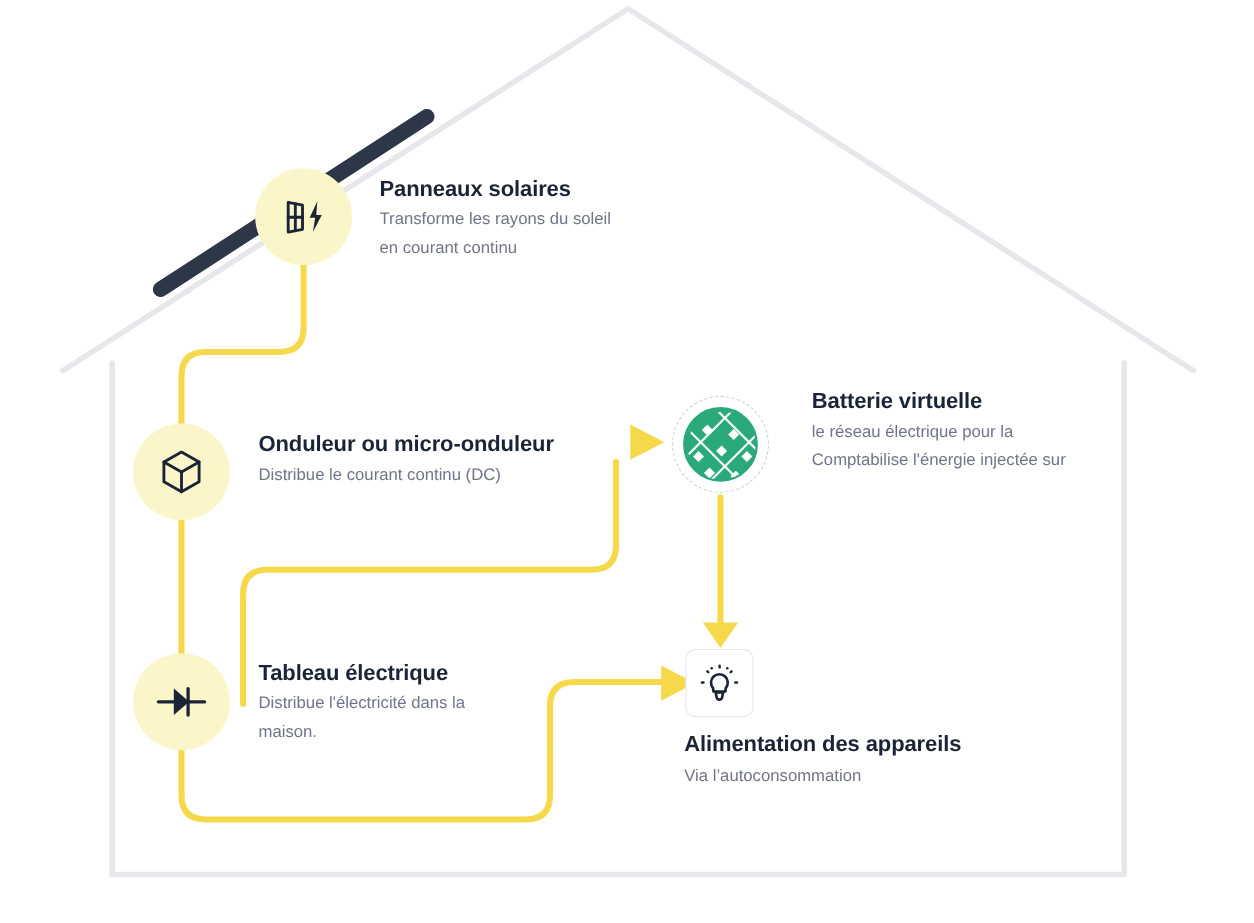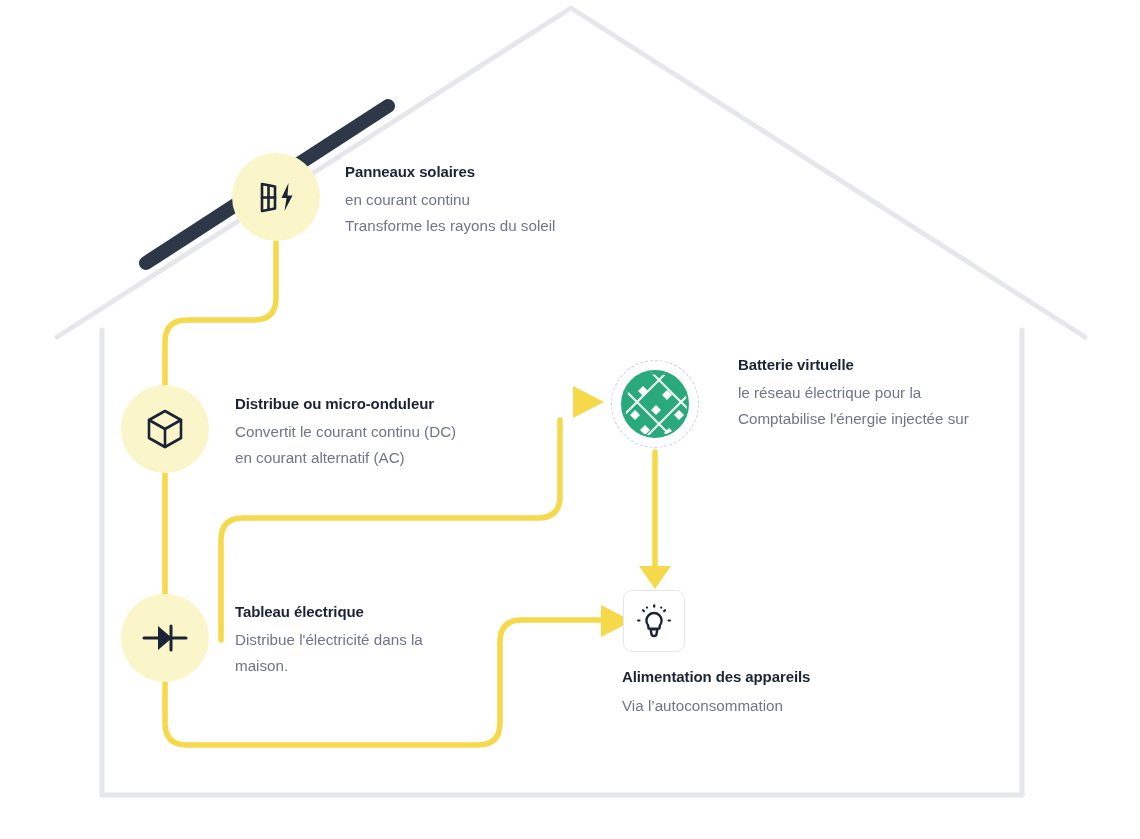--- a/index.html
+++ b/index.html
@@ -22,21 +22,21 @@
     width: 1140px;
     height: 839px;
   }
 
   
   .node-text {
     position: absolute;
     z-index: 5;
   }
   .node-title {
-    font-size: 15px;
+    font-size: 20px;
     font-weight: bold;
     color: #1b2336;
     letter-spacing: -0.1px;
     line-height: 24px;
     white-space: nowrap;
   }
   .node-desc {
     font-size: 15.2px;
     font-weight: normal;
     color: #70758a;
@@ -222,30 +222,29 @@
         <rect x="31.4" y="16.4" width="3.6" height="2.2" rx="1.1"></rect>
         <circle cx="11.0" cy="4.6" r="1.15"></circle>
         <circle cx="25.2" cy="4.6" r="1.15"></circle>
       </g>
     </svg>
   </div>
 
   <div class="node-text" id="txt-solar">
     <div class="node-title">Panneaux solaires</div>
     <div class="node-desc">
+      <span>Transforme les rayons du soleil</span>
       <span>en courant continu</span>
-      <span>Transforme les rayons du soleil</span>
     </div>
   </div>
 
   <div class="node-text" id="txt-inverter">
-    <div class="node-title">Distribue ou micro-onduleur</div>
-    <div class="node-desc">
-      <span>Convertit le courant continu (DC)</span>
-      <span>en courant alternatif (AC)</span>
+    <div class="node-title">Onduleur ou micro-onduleur</div>
+    <div class="node-desc">
+      <span>Distribue le courant continu (DC)</span>
     </div>
   </div>
 
   <div class="node-text" id="txt-battery">
     <div class="node-title">Batterie virtuelle</div>
     <div class="node-desc">
       <span>le réseau électrique pour la</span>
       <span>Comptabilise l'énergie injectée sur</span>
     </div>
   </div>

